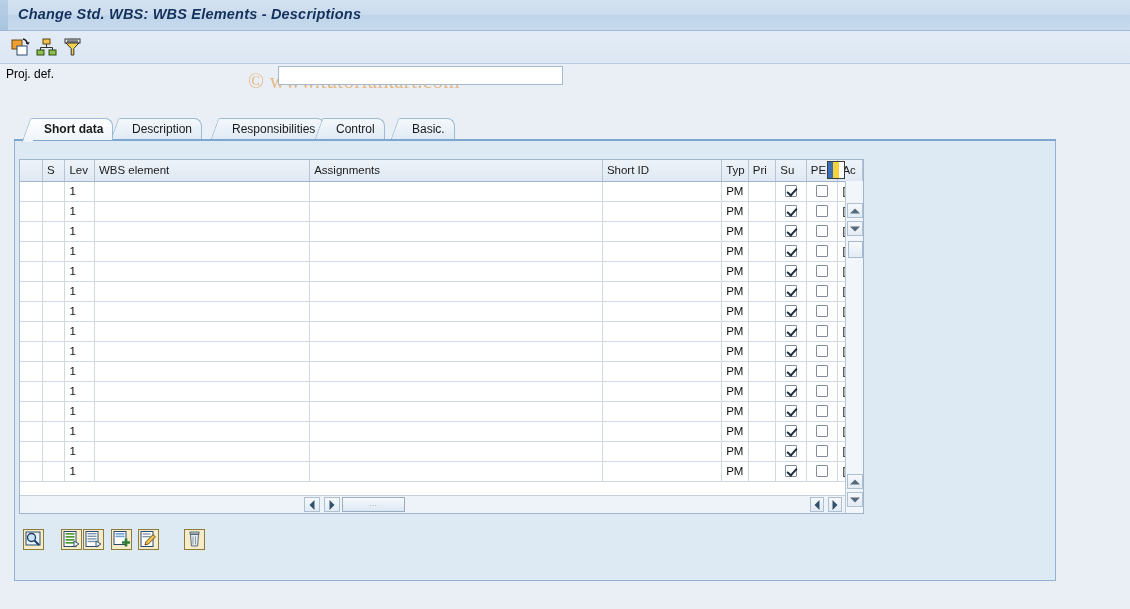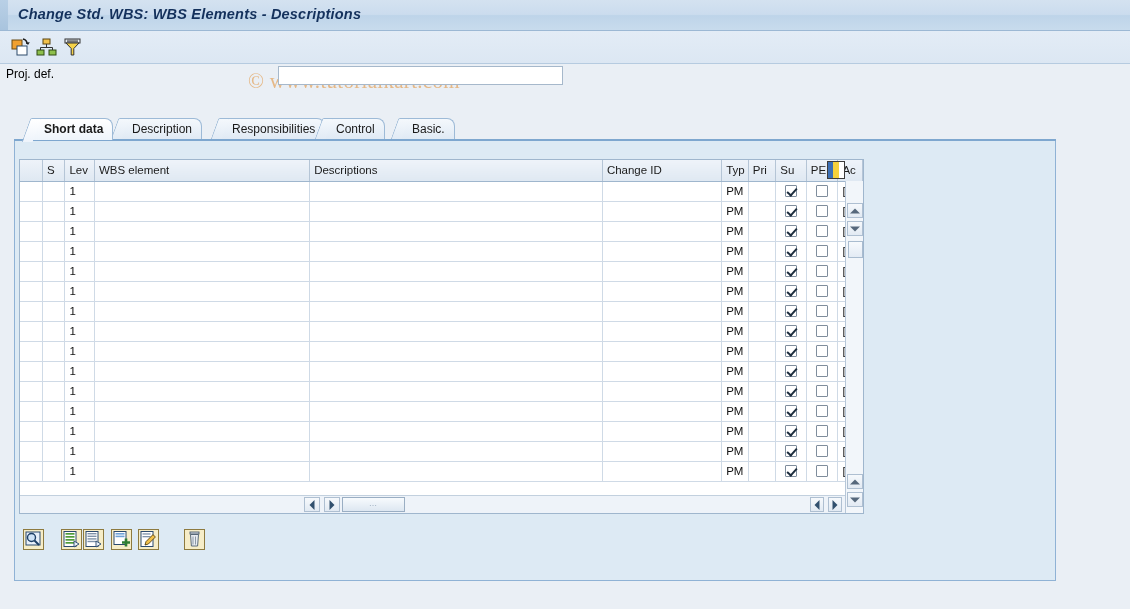--- a/index.html
+++ b/index.html
@@ -271,22 +271,22 @@
             <col style="width: 30px;">
             <col style="width: 31px;">
             <col style="width: 24px;">
           </colgroup>
         <thead>
             <tr id="alv-head">
               <th class="c-sel"></th>
               <th class="c-s">S</th>
               <th class="c-lev">Lev</th>
               <th class="c-wbs">WBS element</th>
-              <th class="c-desc">Descriptions</th>
-              <th class="c-short">Change ID</th>
+              <th class="c-desc">Assignments</th>
+              <th class="c-short">Short ID</th>
               <th class="c-typ">Typ</th>
               <th class="c-pri">Pri</th>
               <th class="c-su">Su</th>
               <th class="c-pe">PE</th>
               <th class="c-ac">Ac</th>
             </tr>
           </thead>
         <tbody id="alv-body">
             <tr>
               <td class="c-sel"></td>

